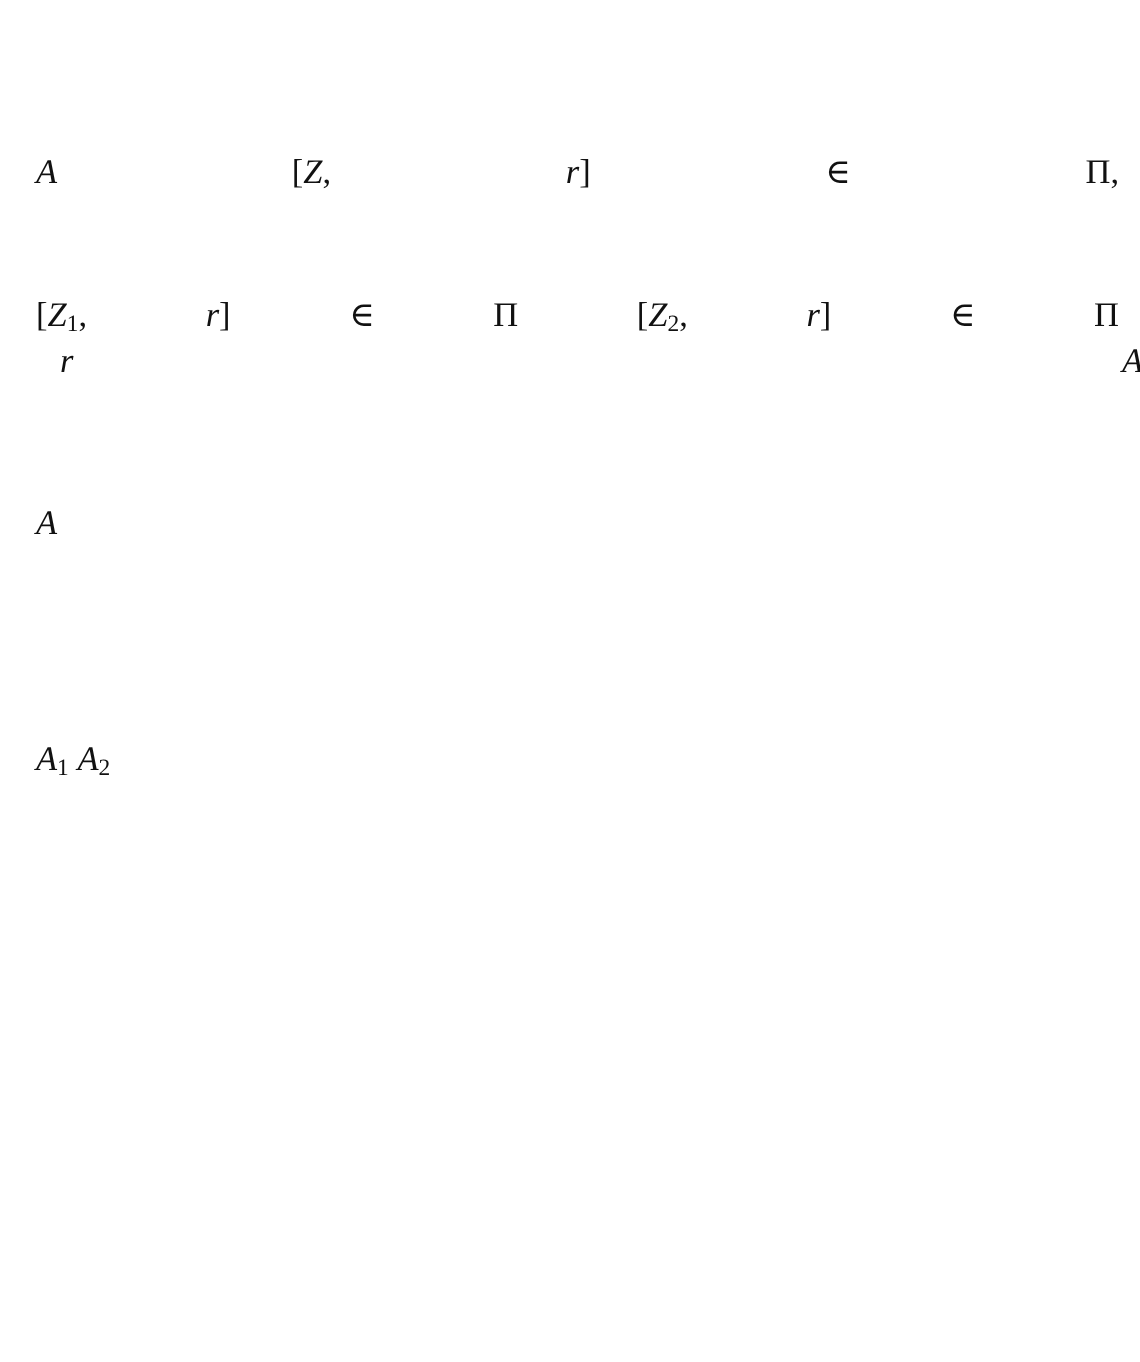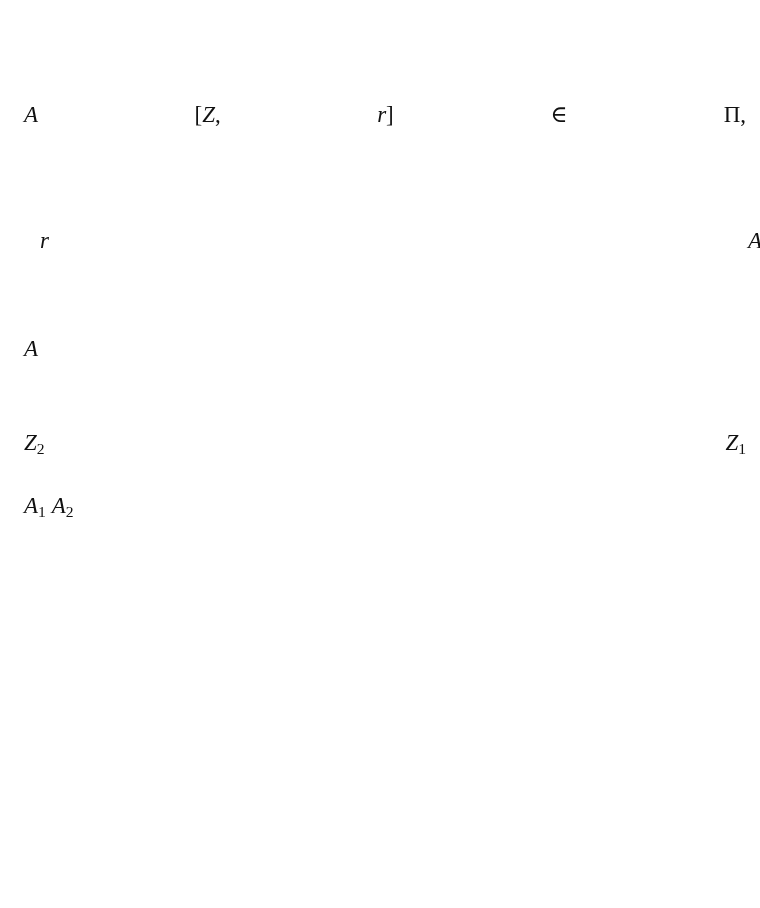--- a/index.html
+++ b/index.html
@@ -35,44 +35,43 @@
 
   <div class="line indent justify" style="top:69px;"></div>
   <div class="line justify" style="top:100px;">
     <span></span>
     <span class="m">A</span>
     <span></span>
     <span>[<i>Z</i>, <i>r</i>] ∈ Π,</span>
   </div>
   <div class="line justify" style="top:132px;"></div>
   <div class="line justify" style="top:163px;"></div>
+  <div class="line justify" style="top:195px;">
+    <span></span>
+    <span>[<i>Z</i><sub>1</sub>, <i>r</i>] ∈ Π</span>
+    <span></span>
+    <span>[<i>Z</i><sub>2</sub>, <i>r</i>] ∈ Π</span>
+    <span></span>
+  </div>
   <div class="line justify" style="top:226px;margin-left:16px;">
     <span class="m">r</span>
     <span></span>
     <span class="m">A</span>
     <span></span>
   </div>
   <div class="line" style="top:257px;"></div>
 
 
   <div class="line justify" style="top:334px;">
     <span></span>
     <span class="m">A</span>
     <span></span>
   </div>
   <div class="line justify" style="top:365px;"></div>
   <div class="line justify" style="top:397px;"></div>
-  <div class="line justify" style="top:428px;">
-    <span></span>
-    <span><i>Z</i><sub>2</sub></span>
-    <span></span>
-    <span class="i"></span>
-    <span></span>
-    <span><i>Z</i><sub>1</sub><span></span></span>
-  </div>
   <div class="line" style="top:491px;">
     <span></span>
     <span><i>A</i><sub>1</sub></span>
     <span></span>
     <span><i>A</i><sub>2</sub></span>
     <span></span>
   </div>
 
   <div class="formula" style="top:489px; left:258px; top:490px;"></div>
 

